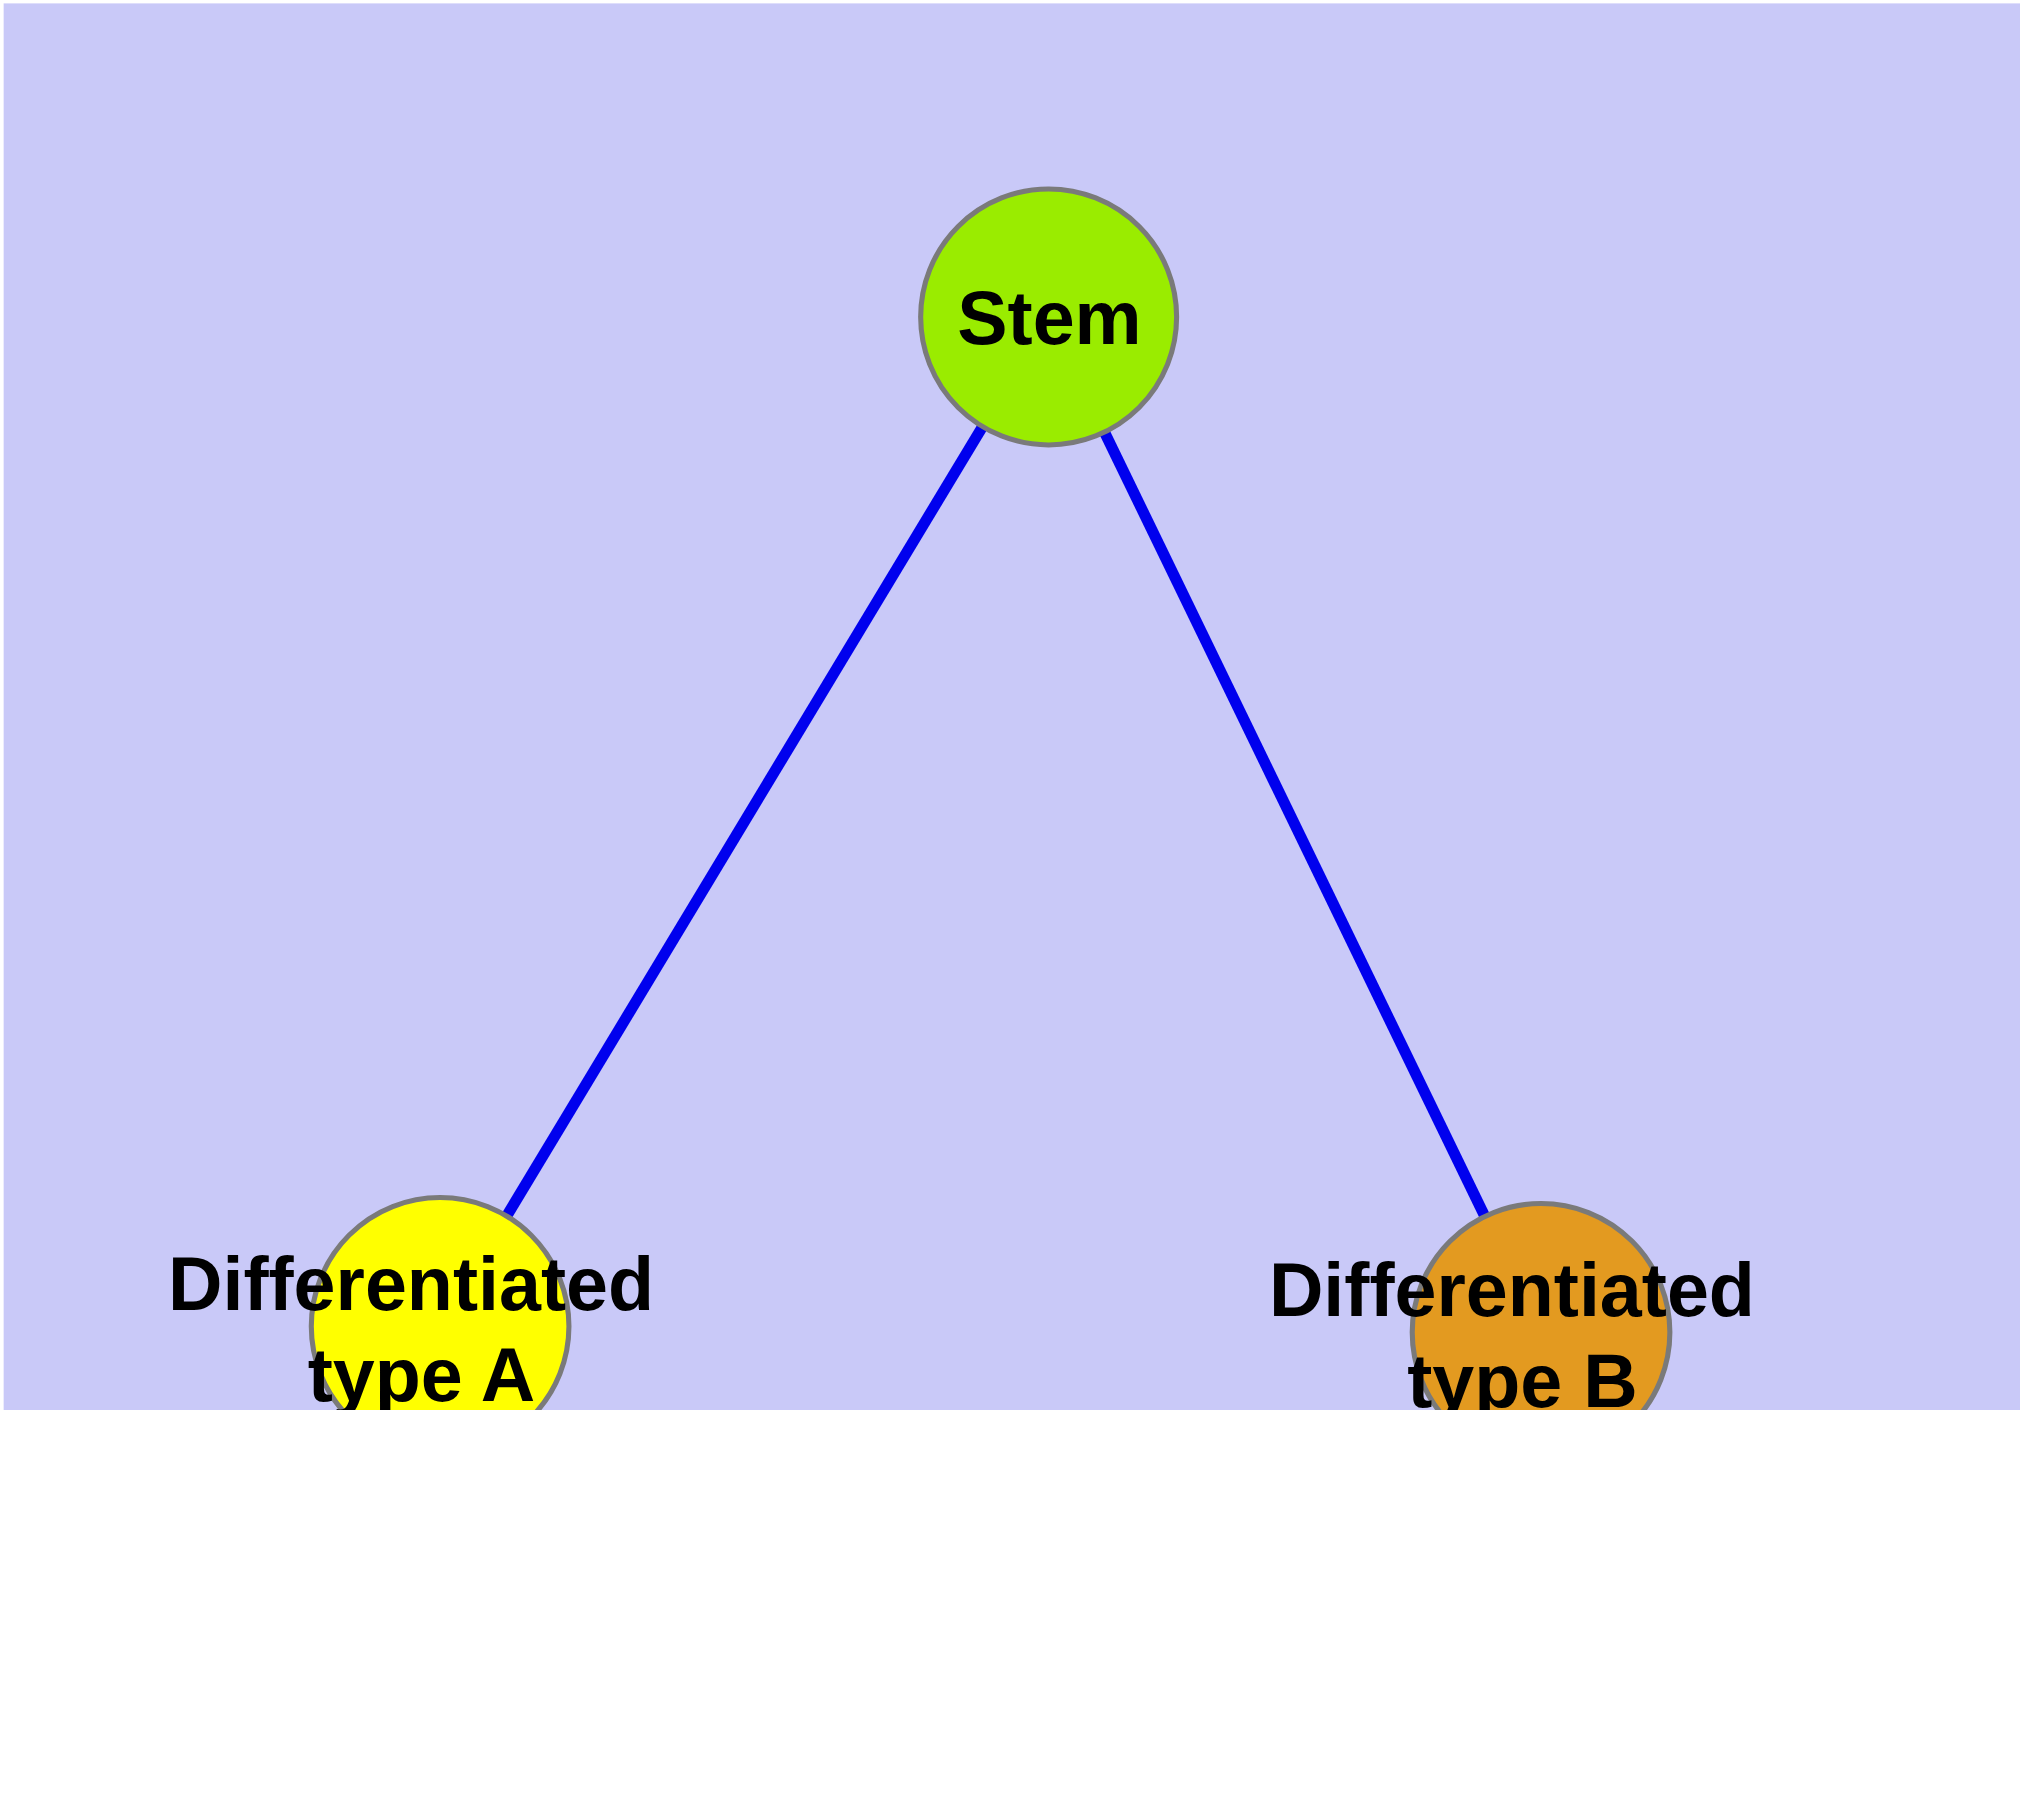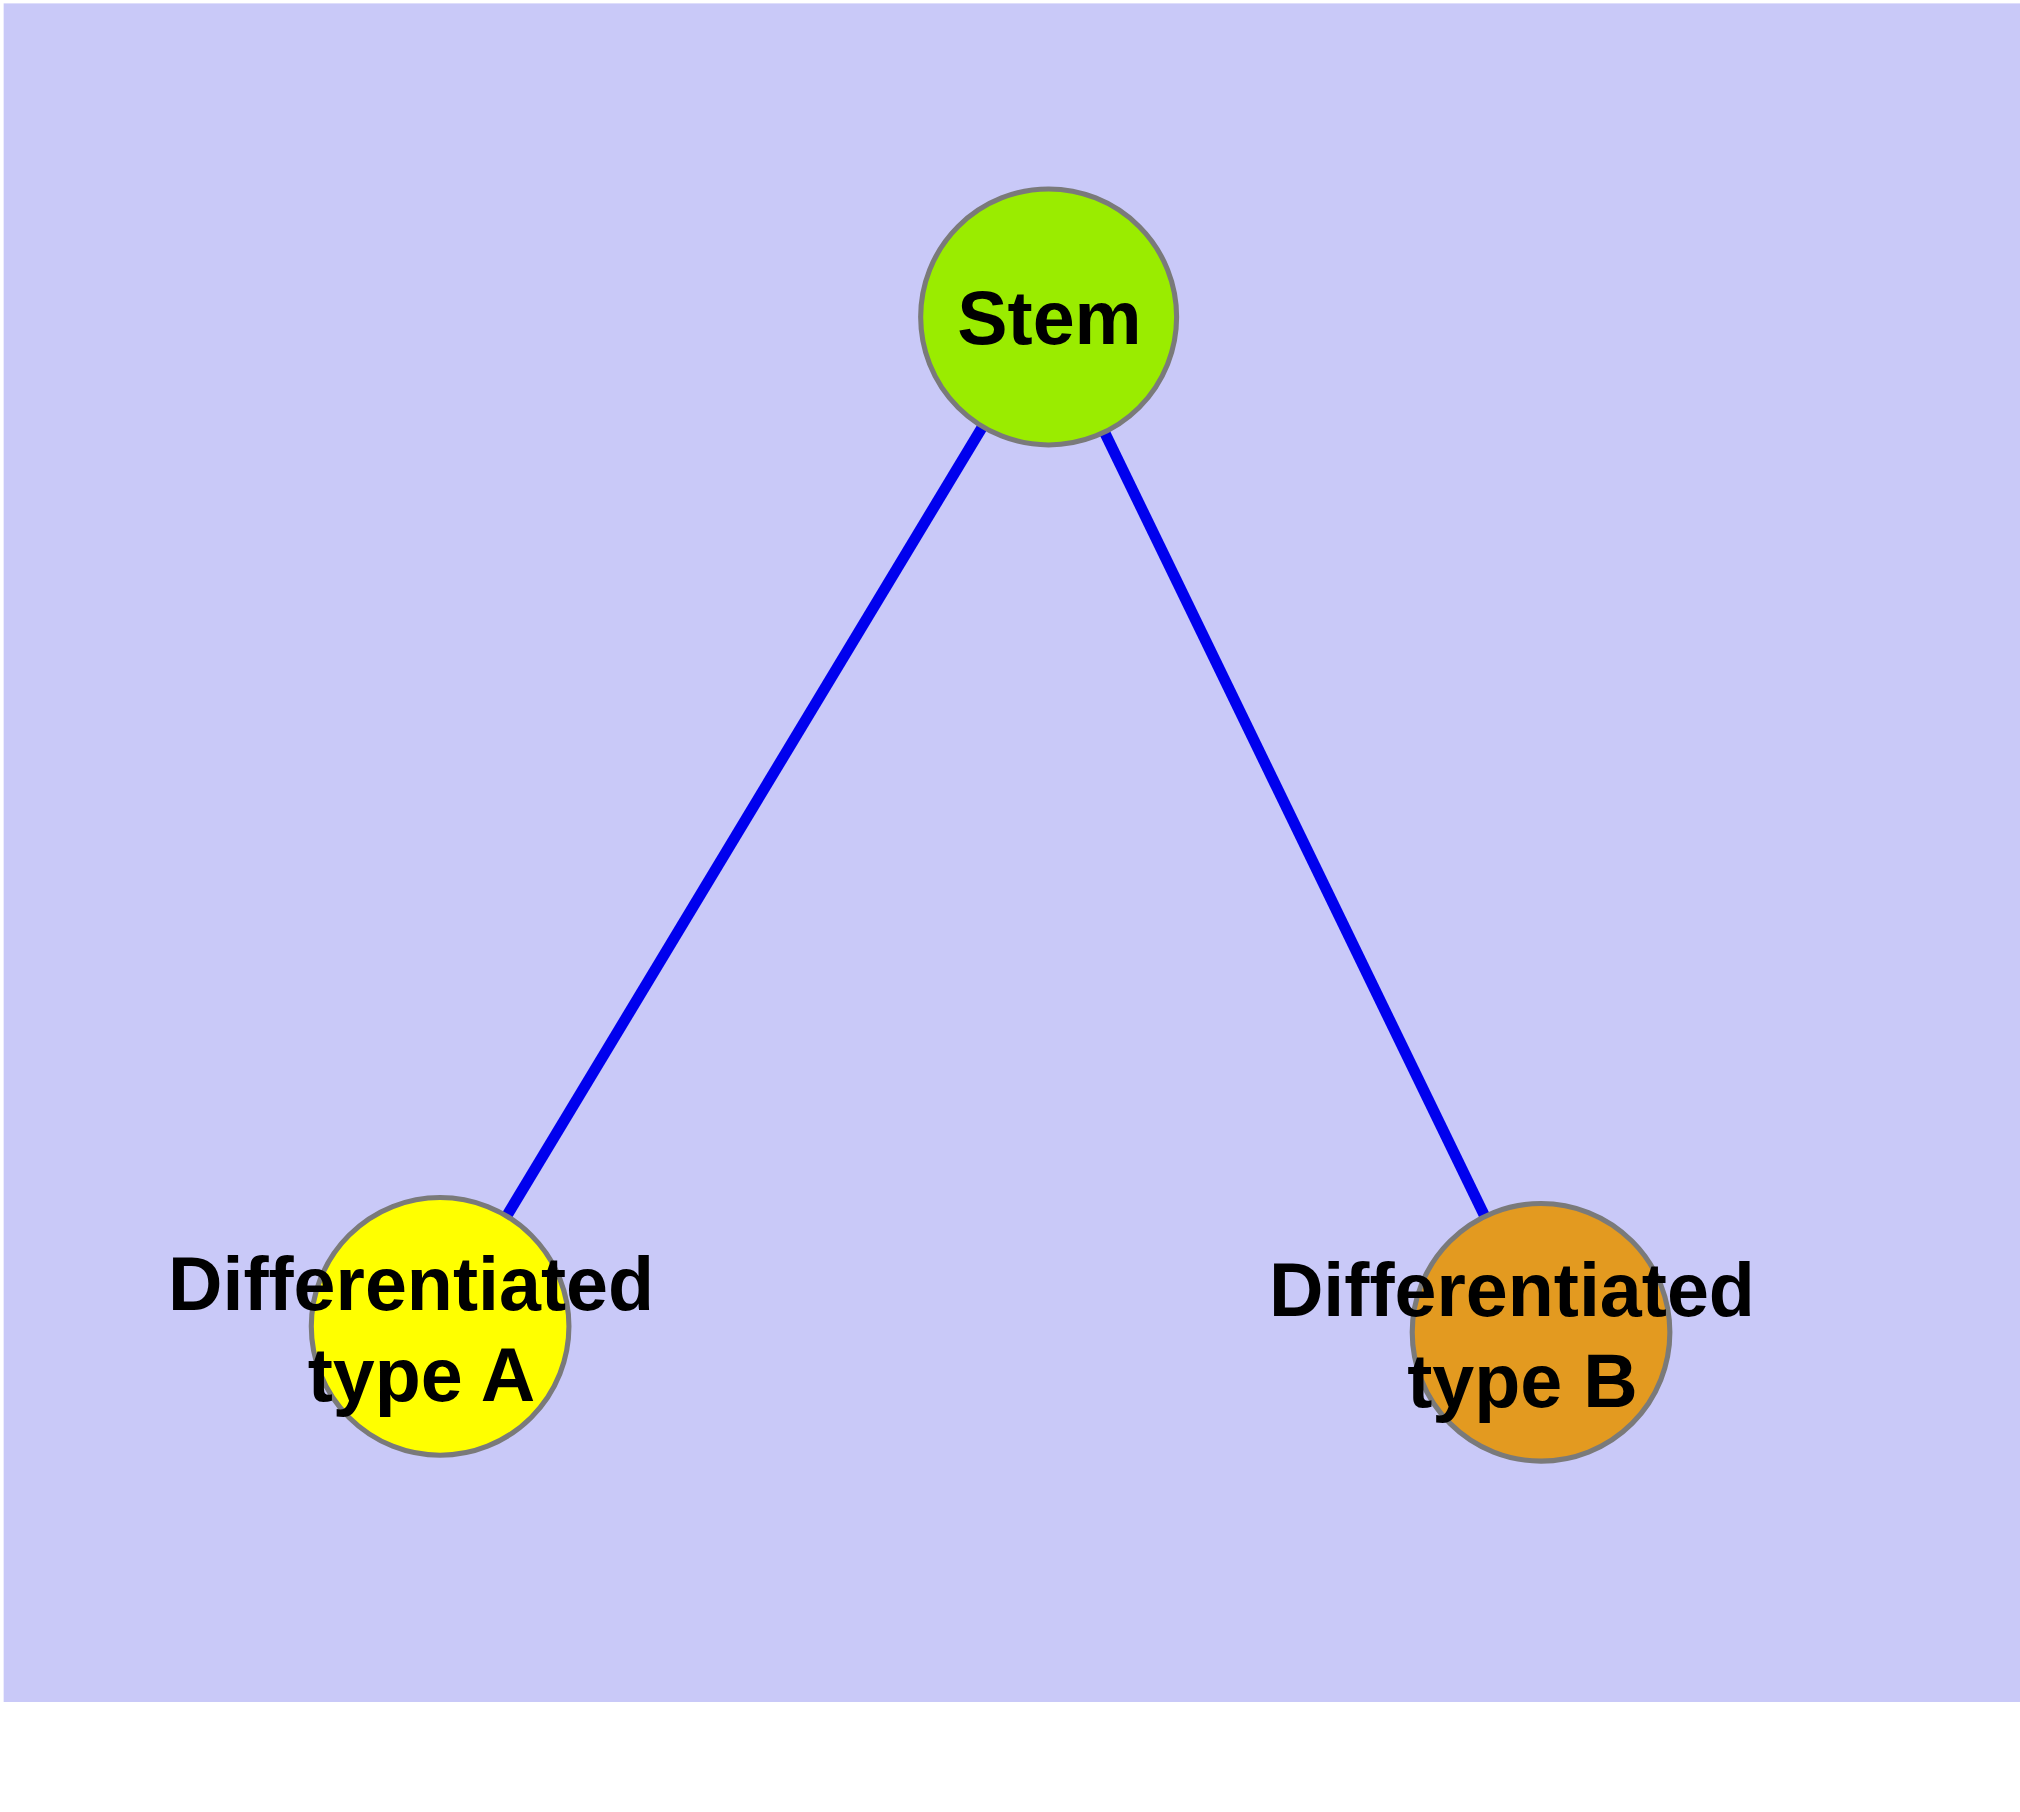--- a/index.html
+++ b/index.html
@@ -2,21 +2,21 @@
 <html style="font-size:13.6px"><head>
 <meta charset="utf-8">
 <style>
   html, body {
     margin: 0;
     padding: 0;
     background: #ffffff;
   }
   .canvas-wrap {
     width: 2021px;
-    height: 1702px;
+    height: 1410px;
     position: relative;
   }
   svg {
     display: block;
   }
   .node-label {
     font-family: "Liberation Sans", "DejaVu Sans", sans-serif;
     font-weight: bold;
     font-size: 89px;
     text-anchor: middle;

